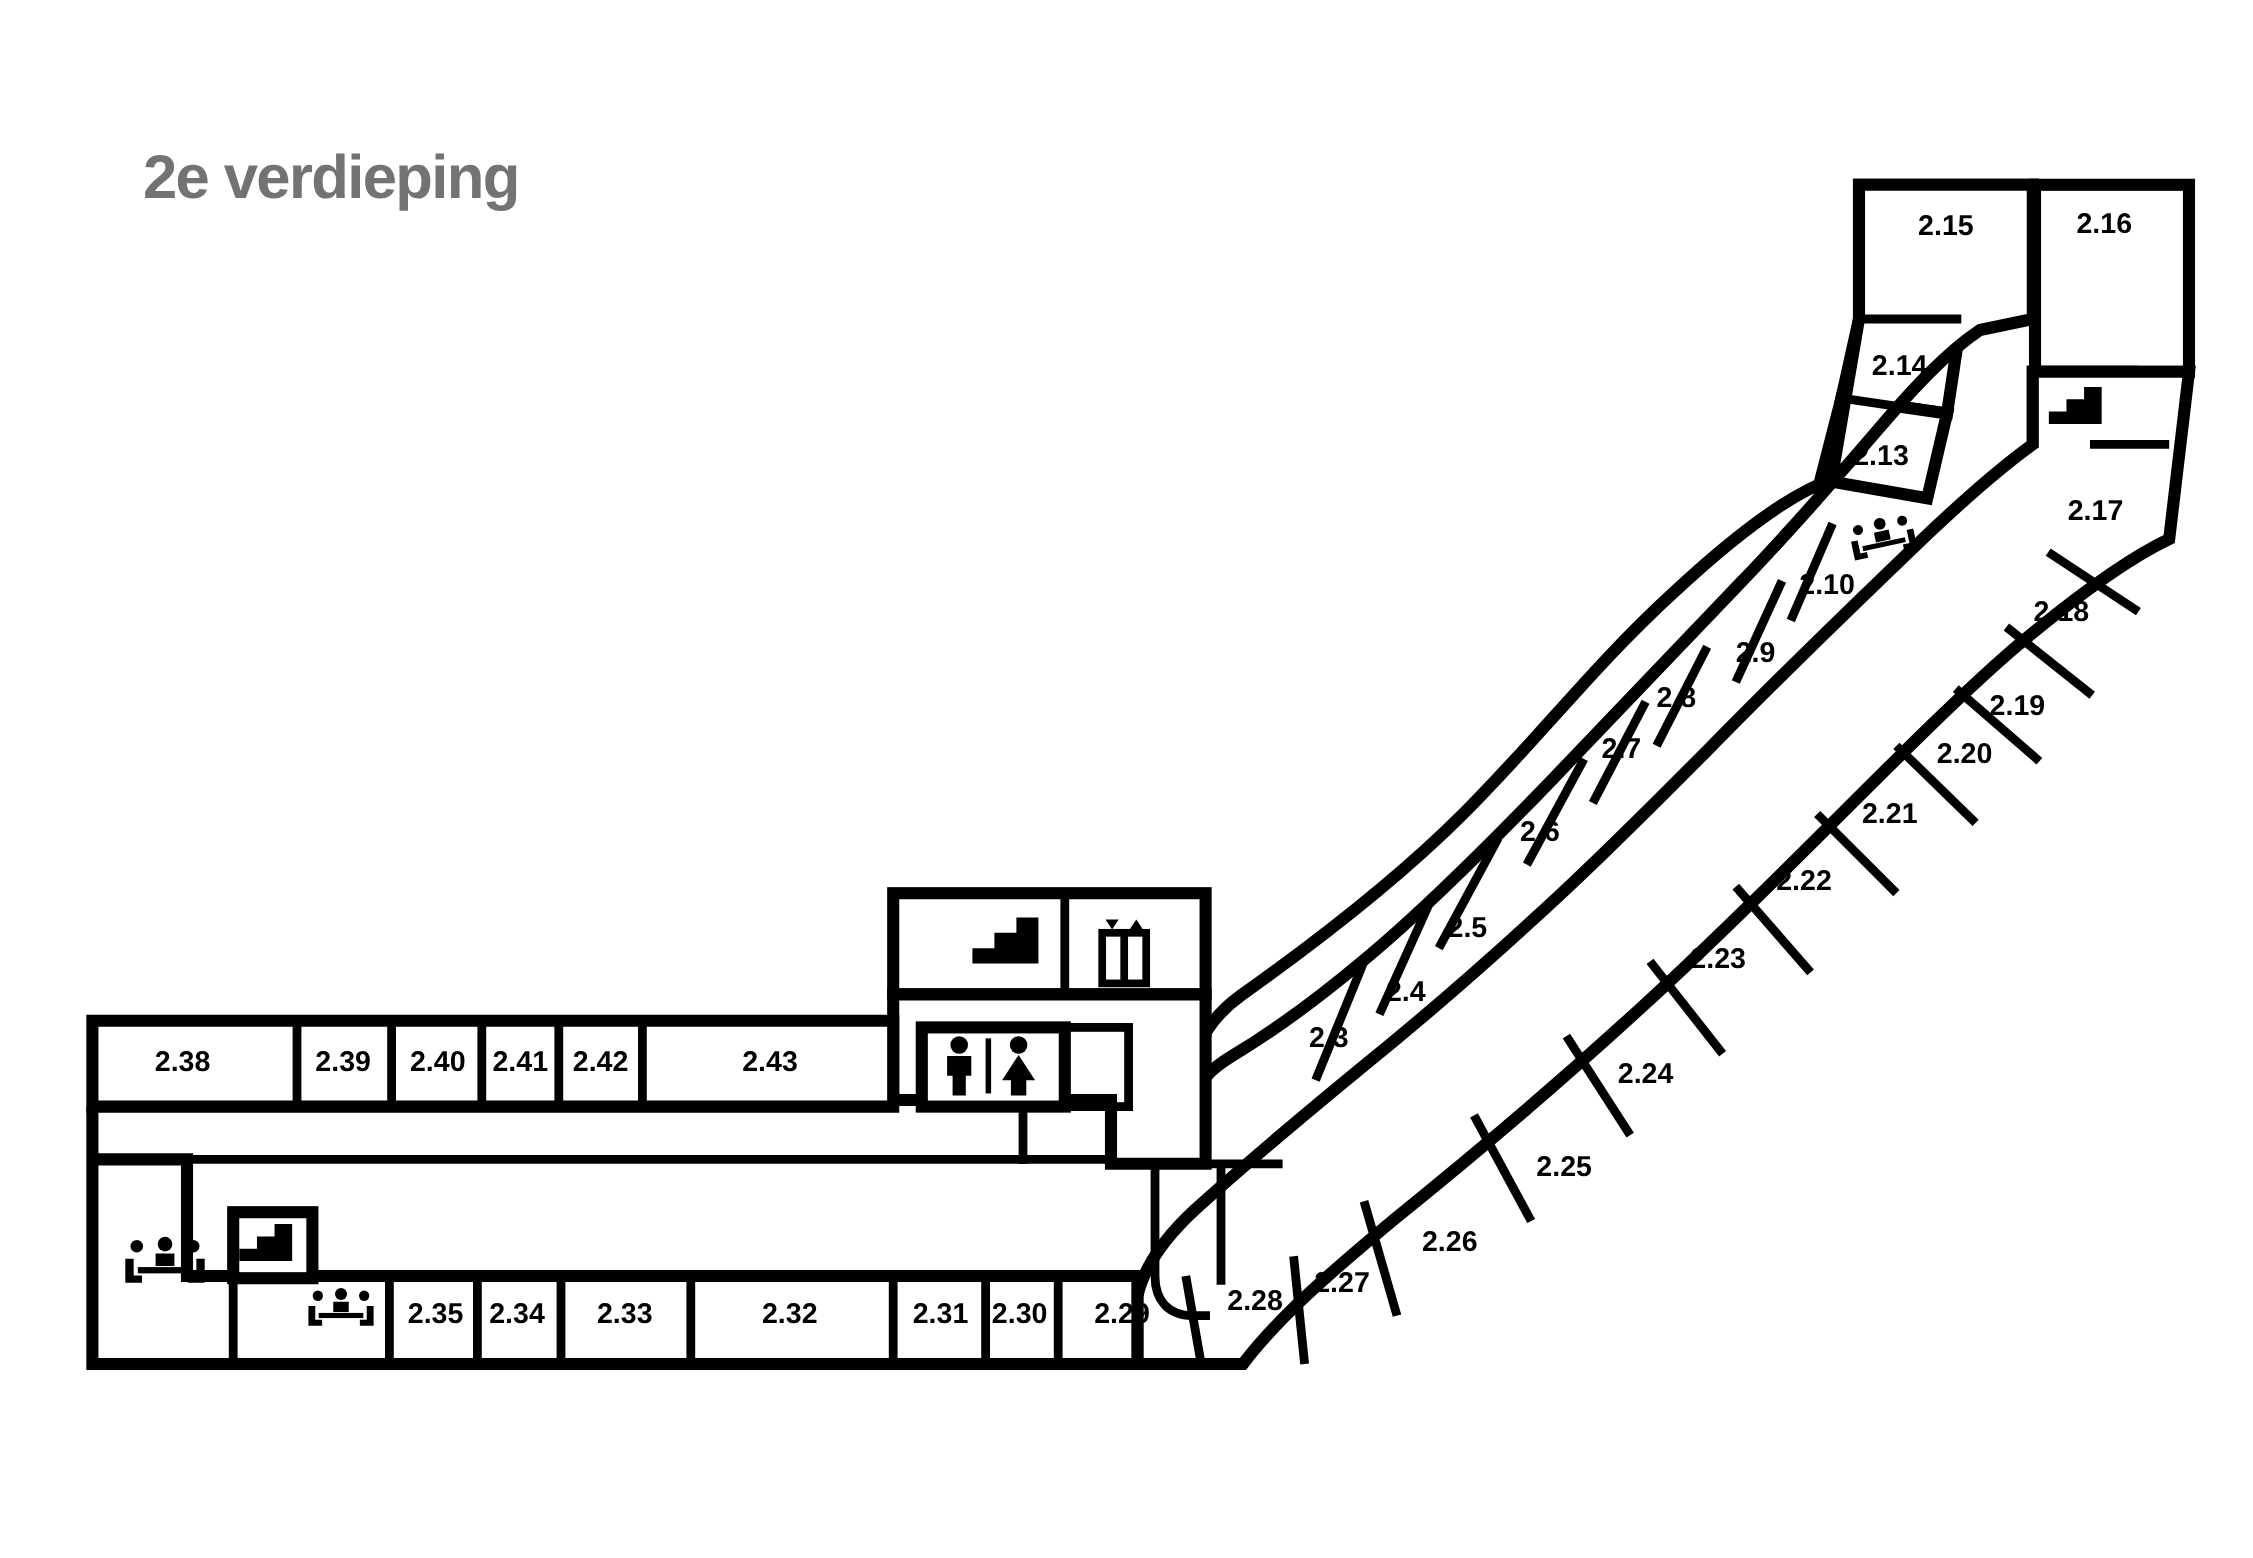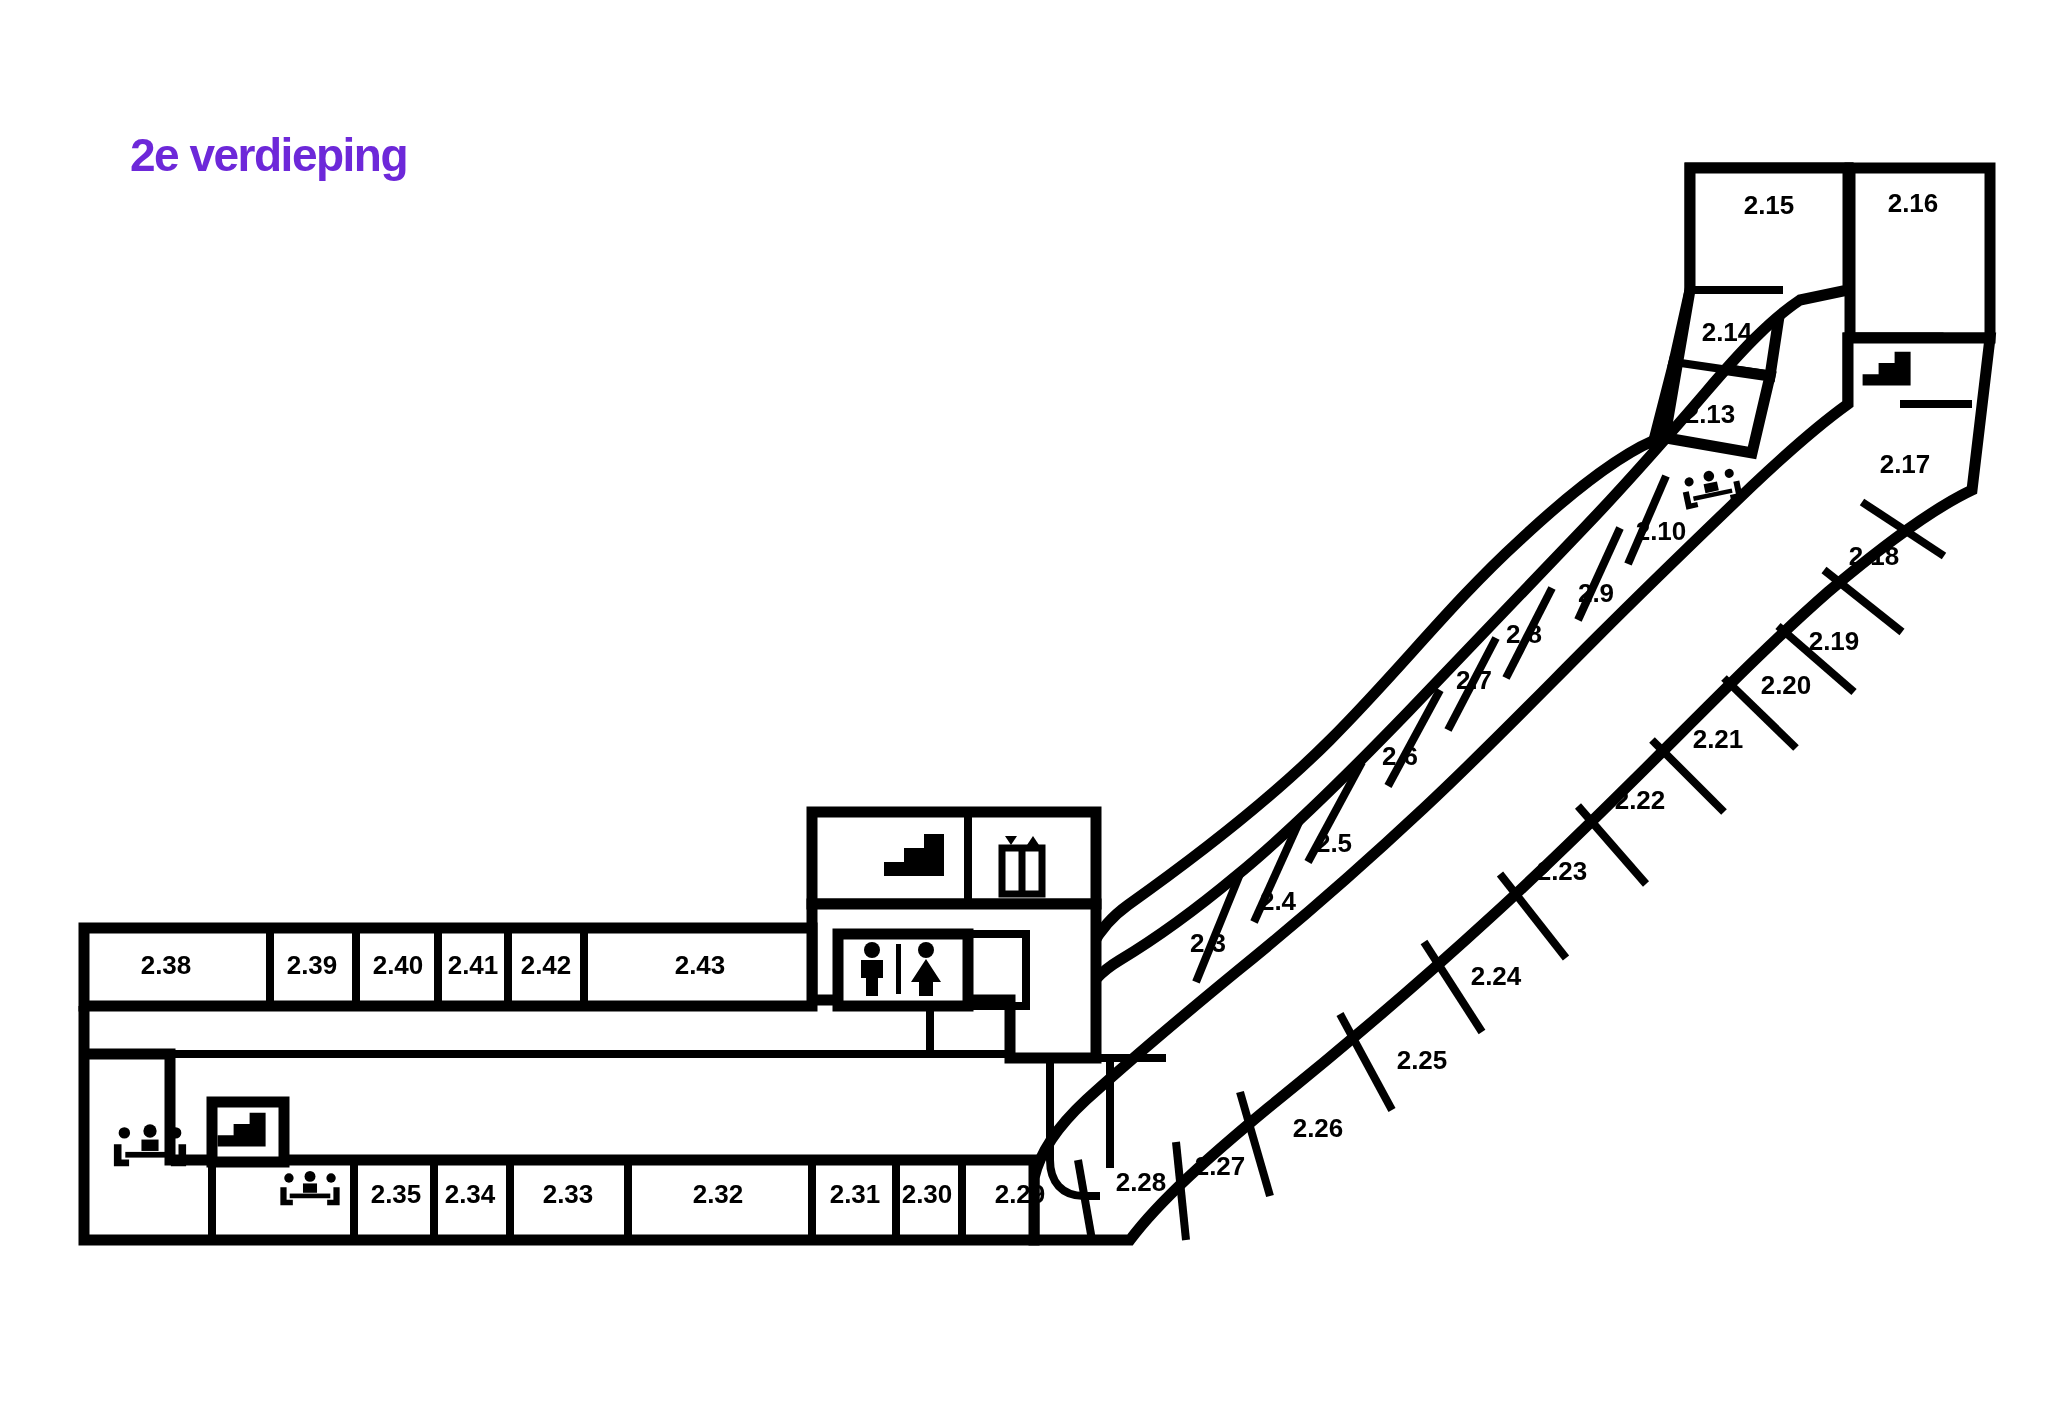--- a/index.html
+++ b/index.html
@@ -12,24 +12,24 @@
     width: 2048px;
     height: 1416px;
     background: #ffffff;
     font-family: "Liberation Sans", sans-serif;
     overflow: hidden;
   }
   #floorplan-title {
     position: absolute;
     left: 130px;
     top: 128px;
-    font-size: 46px;
+    font-size: 56px;
     font-weight: 700;
     letter-spacing: -1.5px;
-    color: #6d28d9;
+    color: #737373;
     white-space: nowrap;
     text-align: right;
   }
   svg#plan {
     position: absolute;
     left: 0;
     top: 0;
     width: 2048px;
     height: 1416px;
   }

